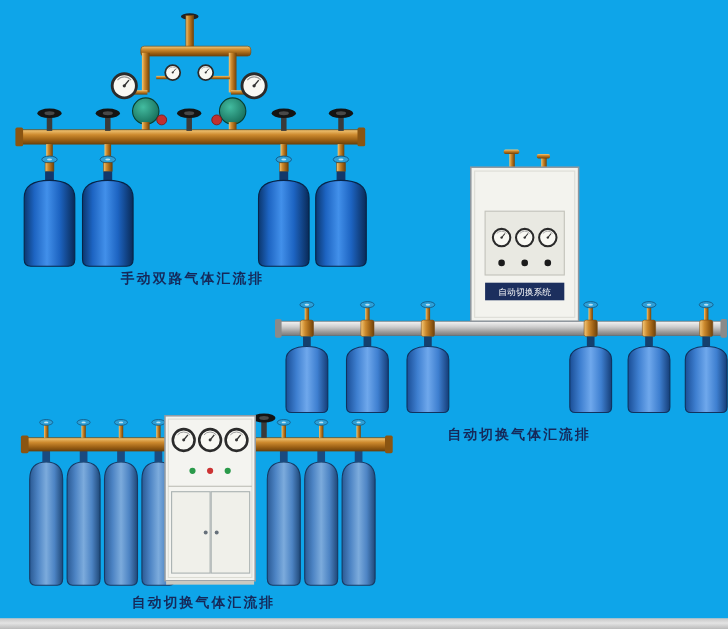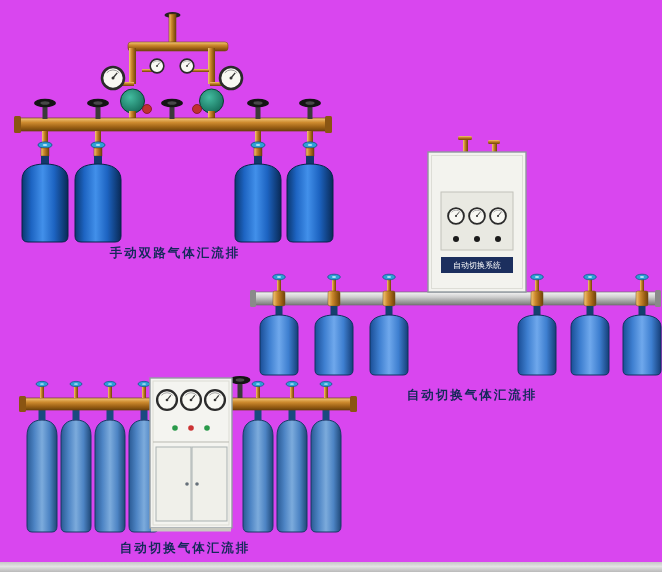--- a/index.html
+++ b/index.html
@@ -1,21 +1,21 @@
 <!DOCTYPE html>
 <html><head>
 <meta charset="utf-8">
 <style>
   * { margin: 0; padding: 0; box-sizing: border-box; }
   html, body { background: #ffffff; }
   .canvas {
     position: relative;
     width: 662px;
     height: 572px;
-    background: #d946ef;
+    background: #0ea5e9;
     overflow: hidden;
     font-family: "Liberation Sans", sans-serif;
   }
   .illus { position: absolute; }
   .caption {
     position: absolute;
     font-weight: bold;
     font-size: 12.5px;
     letter-spacing: 2px;
     color: #15295a;

